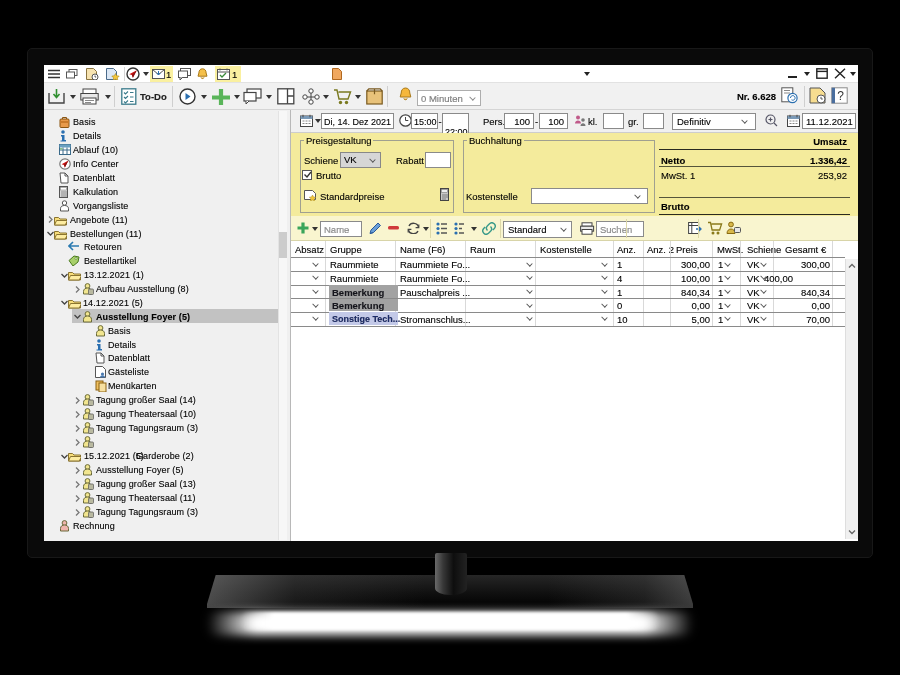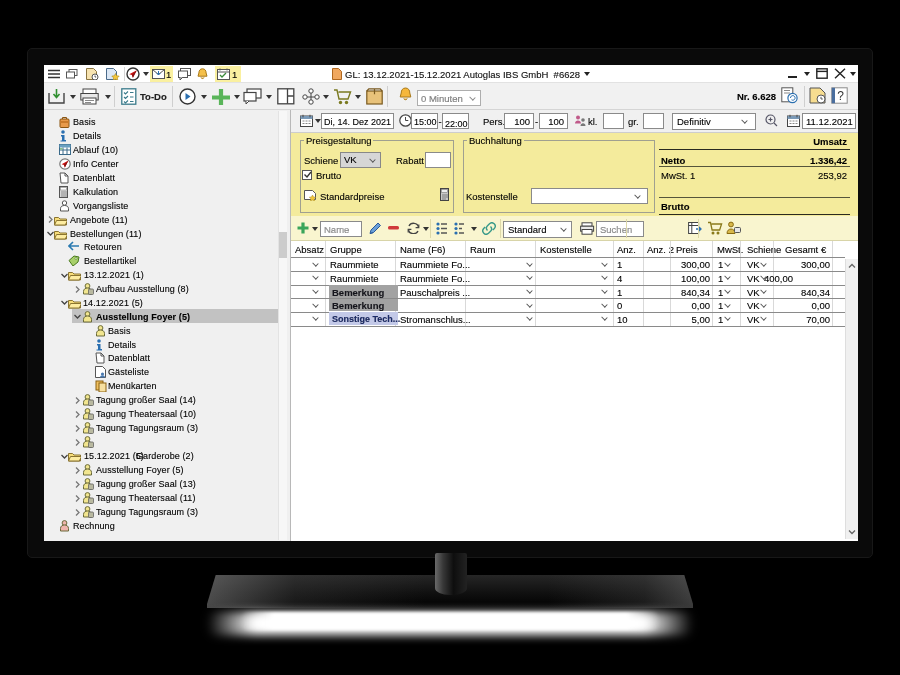--- a/index.html
+++ b/index.html
@@ -77,21 +77,20 @@
 <svg class="ico" style="left:173px;top:3px" width="13" height="12" viewBox="0 0 13 12">
         <rect x="0.5" y="1.5" width="12" height="10" fill="#fff" stroke="#555"></rect>
         <path d="M0.5 4 h12" stroke="#555"></path>
         <path d="M3 0.5 v2 M10 0.5 v2" stroke="#555"></path>
         <path d="M3 7 l2 2 4-4" stroke="#3a8a3a" fill="none" stroke-width="1.3"></path>
       </svg>
 <div class="lbl" style="left:188px;top:2.5px">1</div>
 <svg class="ico" style="left:288px;top:3px" width="10" height="12" viewBox="0 0 10 12">
         <path d="M0.5 0.5 h6 l3 3 v8 h-9z" fill="#f0a860" stroke="#b06820"></path>
       </svg>
-<div class="lbl" style="left:301px;top:2.5px;color:#111">GL: 13.12.2021-15.12.2021 Autoglas IBS GmbH&nbsp; #6628</div>
 <div class="dd" style="left:540px;top:7px;border-top-color:#222"></div>
 <div class="abs" style="left:744px;top:11px;width:9px;height:1.6px;background:#222"></div>
 <div class="dd" style="left:760px;top:7px;border-top-color:#222"></div>
 <svg class="ico" style="left:772px;top:3px" width="12" height="11" viewBox="0 0 12 11">
         <rect x="0.8" y="0.8" width="10.4" height="9.4" fill="none" stroke="#222" stroke-width="1.4"></rect>
         <path d="M0.8 3.4 h10.4" stroke="#222" stroke-width="1.4"></path>
       </svg>
 <svg class="ico" style="left:790px;top:3px" width="12" height="11" viewBox="0 0 12 11">
         <path d="M1 0.8 L11 10.2 M11 0.8 L1 10.2" stroke="#222" stroke-width="1.4"></path>
       </svg>
@@ -401,21 +400,21 @@
         <path d="M2.5 7 h2 M5.5 7 h2 M8.5 7 h2 M2.5 9.5 h2 M5.5 9.5 h2 M8.5 9.5 h2" stroke="#888"></path>
       </svg>
 <div class="dd" style="left:271px;top:54px"></div>
 <div class="f" style="left:277px;top:48px;width:73px;height:16px;padding:1.5px 2px;font-size:9px">Di, 14. Dez 2021</div>
 <svg class="ico" style="left:355px;top:49px" width="13" height="13" viewBox="0 0 13 13">
         <circle cx="6.5" cy="6.5" r="5.7" fill="#fff" stroke="#444" stroke-width="1.2"></circle>
         <path d="M6.5 3 v3.5 h2.8" fill="none" stroke="#444"></path>
       </svg>
 <div class="f" style="left:367px;top:48px;width:27px;height:16px;padding:1.5px 2px;font-size:9px">15:00</div>
 <div class="lbl" style="left:394.5px;top:50px">-</div>
-<div class="f" style="left:398px;top:48px;width:27px;height:16px;padding:4px 2px;font-size:9px">22:00</div>
+<div class="f" style="left:398px;top:48px;width:27px;height:16px;padding:12px 2px;font-size:9px">22:00</div>
 <div class="lbl" style="left:439px;top:50px">Pers.</div>
 <div class="f" style="left:460px;top:48px;width:30px;height:16px;padding:1px 3px;text-align:right">100</div>
 <div class="lbl" style="left:491px;top:50px">-</div>
 <div class="f" style="left:495px;top:48px;width:29px;height:16px;padding:1px 3px;text-align:right">100</div>
 <svg class="ico" style="left:530px;top:49px" width="13" height="13" viewBox="0 0 13 13">
         <circle cx="4" cy="3.5" r="2" fill="#c05a8a"></circle>
         <path d="M1 9.5 c0-2 1.4-3 3-3 s3 1 3 3z" fill="#c05a8a"></path>
         <circle cx="9" cy="6" r="1.8" fill="#777"></circle>
         <path d="M6.5 12 c0-1.8 1.2-2.7 2.5-2.7 s2.5 .9 2.5 2.7z" fill="#777"></path>
       </svg>

